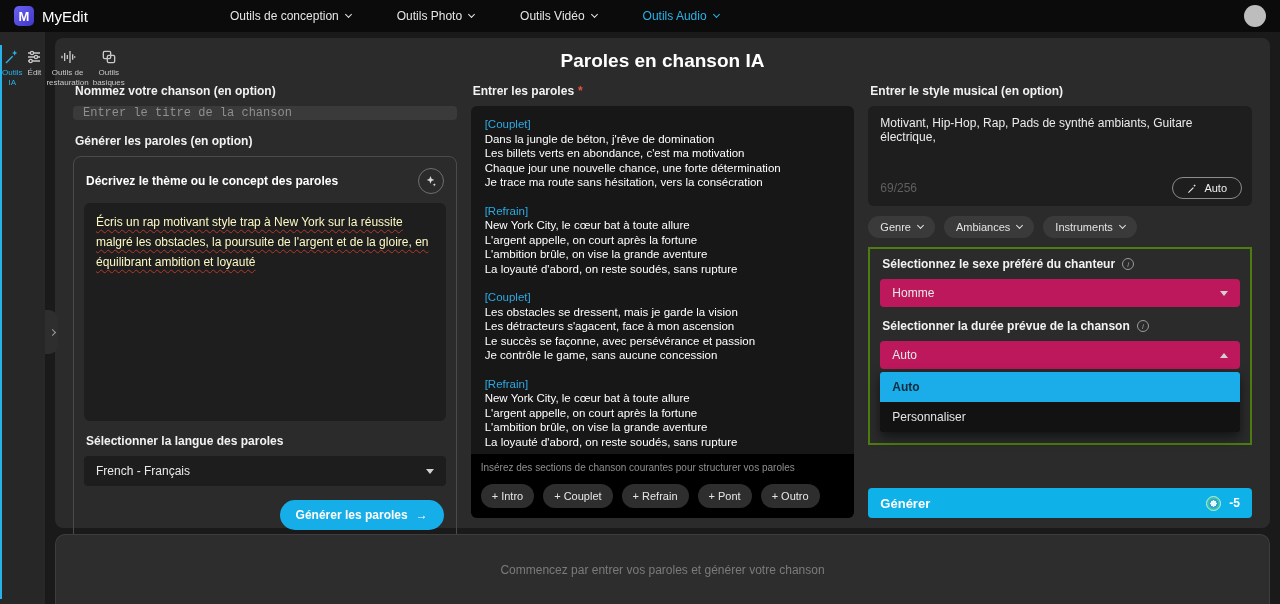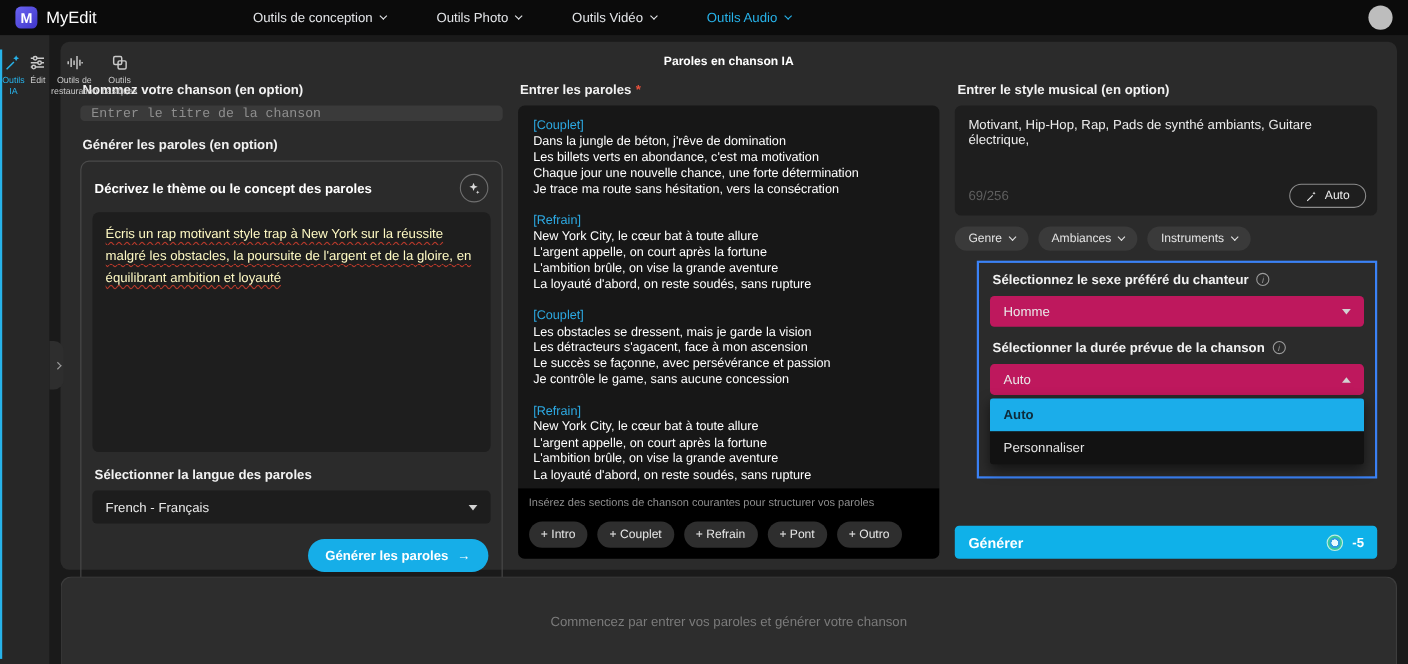--- a/index.html
+++ b/index.html
@@ -33,21 +33,21 @@
   .side-item { position:relative; display:flex; flex-direction:column; align-items:center; gap:3px;
     padding:9px 2px; color:#c9c9c9; font-size:8px; line-height:1.25; text-align:center; cursor:pointer; }
   .side-item.active { color:#27b3ea; }
   .side-item.active::before { content:''; position:absolute; left:0; top:5px; bottom:5px; width:2px; background:#27b3ea; }
   .side-item svg { width:16px; height:16px; }
   .side-handle { position:absolute; left:45px; top:278px; width:13px; height:44px; background:#2e2e2e;
     border-radius:0 9px 9px 0; display:flex; align-items:center; justify-content:center; color:#9b9b9b; cursor:pointer; }
 
   .content { flex:1; background:#1a1a1a; padding:6px 10px 0 10px; display:flex; flex-direction:column; }
   .panel-main { background:#2b2b2b; border-radius:8px; padding:6px 18px 10px; }
-  .page-title { text-align:center; font-size:11px; font-weight:bold; padding:6px 0 8px; }
+  .page-title { text-align:center; font-size:19px; font-weight:bold; padding:6px 0 8px; }
   .cols { display:flex; gap:14px; height:438px; }
   .col { flex:1; display:flex; flex-direction:column; min-width:0; }
 
   .field-label { font-size:12px; font-weight:bold; color:#f2f2f2; margin:4px 2px 8px; display:flex; align-items:center; }
   .text-input { width:100%; height:28px; background:#3a3a3a; border:none; border-radius:4px;
     padding:0 10px; font-size:12px; color:#ddd; font-family:Liberation Mono, monospace; }
   .text-input::placeholder { color:#8f8f8f; }
 
   
   .gen-card { border:1px solid #4b4b4b; border-radius:8px; padding:10px 10px 12px; }
@@ -86,21 +86,21 @@
     font-size:12px; color:#ececec; position:relative; cursor:text; }
   .style-meta { position:absolute; left:12px; right:10px; bottom:7px; display:flex;
     justify-content:space-between; align-items:center; }
   .char-count { color:#5f5f5f; font-size:12px; }
   .auto-btn { border:1px solid #8c8c8c; border-radius:14px; padding:4px 14px; font-size:11px;
     color:#eee; display:flex; align-items:center; gap:6px; cursor:pointer; }
   .auto-btn svg { width:11px; height:11px; }
   .chips { display:flex; gap:9px; margin:10px 0 9px; }
   .chip { background:#3a3a3a; border-radius:14px; padding:5px 12px; font-size:11px; color:#e3e3e3;
     display:flex; align-items:center; gap:7px; cursor:pointer; }
-  .annotation-box { border:2px solid #3b82f6; padding:4px 10px 11px;margin-left:20px; }
+  .annotation-box { border:2px solid #4d7c0f; padding:4px 10px 11px; }
   .info-ic { width:12px; height:12px; border:1px solid #9c9c9c; border-radius:50%;
     color:#9c9c9c; font-size:8px; font-style:italic; display:inline-flex; align-items:center;
     justify-content:center; margin-left:7px; font-weight:normal; }
   .select.dark { background:#be185d; height:28px; }
   .dropdown { background:#121212; margin-top:3px; border-radius:3px; overflow:hidden;
     box-shadow:0 5px 12px rgba(0,0,0,.55); }
   .dd-option { padding:8px 12px; font-size:12px; color:#e4e4e4; cursor:pointer; }
   .dd-option.selected { background:#1badea; color:#0e2b3a; font-weight:bold; }
   .generate-bar { margin-top:auto; background:#0fb1e9; border-radius:4px; height:30px;
     display:flex; align-items:center; justify-content:space-between; padding:0 12px;

